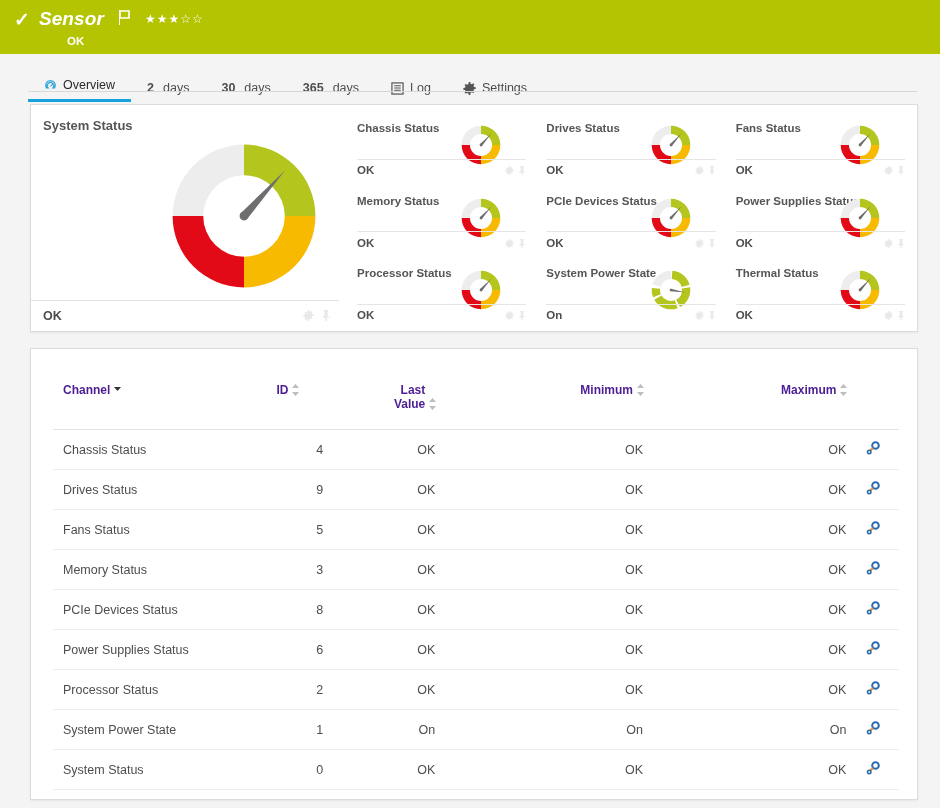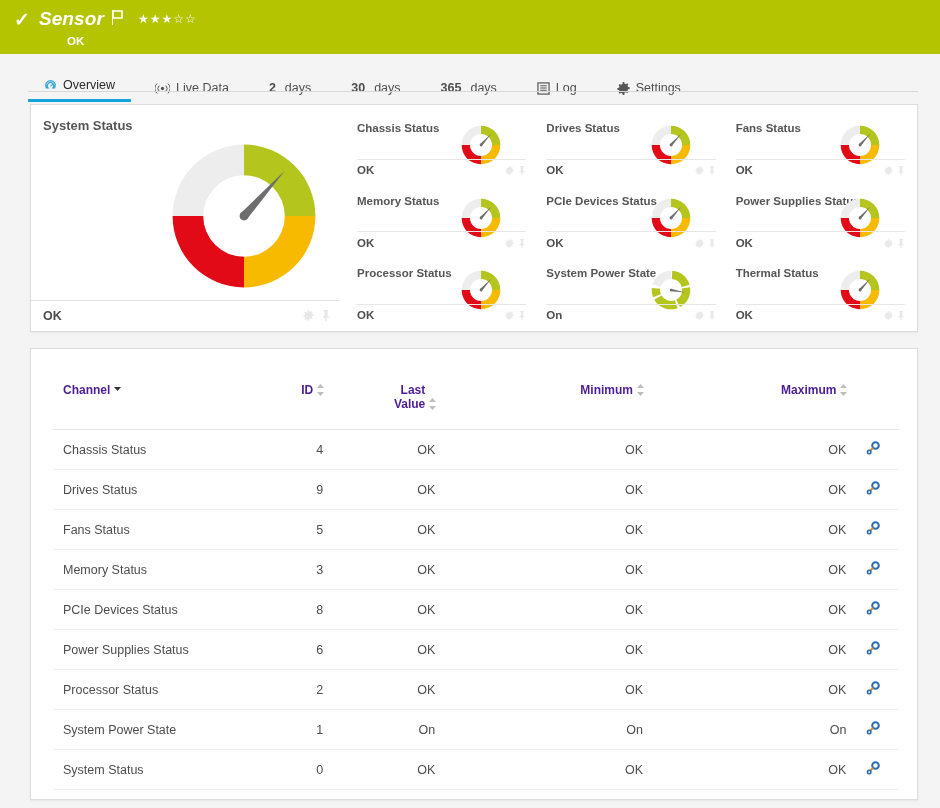--- a/index.html
+++ b/index.html
@@ -17,37 +17,37 @@
     position: absolute; left: 0; top: 0;
     width: 940px; height: 54px;
     background: #b4c400;
     color: #ffffff;
     padding: 6px 0 0 14px;
   }
   .header-line1 { display: flex; align-items: center; height: 26px; }
   .check-icon { font-size: 19px; font-weight: bold; line-height: 1; margin-right: 9px; }
   .sensor-word {
     font-style: italic; font-size: 19px; font-weight: bold;
-    letter-spacing: 0.1px; 
+    letter-spacing: 0.1px; margin-right: 7px;
   }
   .sensor-name { font-size: 19px; font-weight: bold; }
   .flag-icon { margin-left: 7px; display: inline-block; line-height: 1; }
   .stars { margin-left: 14px; font-size: 12px; letter-spacing: 1px; line-height: 1; }
   .header-status {
     font-size: 11.5px; font-weight: bold; margin-left: 53px; margin-top: 3px;
   }
 
   
   .tabbar {
     position: absolute; left: 0; top: 54px; width: 940px; height: 38px;
     background: #f4f4f4;
   }
   .tabs {
     display: flex; align-items: flex-end; height: 48px;
-    padding-left: 28px; gap: 8px;
+    padding-left: 28px; gap: 0px;
   }
   .tab {
     display: flex; align-items: center; gap: 6px;
     font-size: 12.5px; color: #4d4d4d;
     padding: 0 16px 7px 16px; height: 100%;
     align-items: flex-end; cursor: pointer;
     white-space: nowrap;
   }
   .tab .tab-ico { display:inline-flex; align-items:center; color:#2fa4d8; }
   .tab.active { border-bottom: 3px solid #14a3dc; color: #2b2b2b; }
@@ -103,21 +103,21 @@
   .sg-tools { display: flex; gap: 4px; opacity: .45; }
 
   
   .tbl { position: absolute; left: 22px; top: 28px; width: 846px; border-collapse: collapse; }
   .tbl th {
     font-size: 12px; color: #4c1d95; font-weight: bold;
     padding: 6px 0 18px 0; vertical-align: top; text-align: right;
     border-bottom: 1px solid #e4e4e4;
   }
   .tbl th.c-channel { text-align: left; width: 210px; padding-left: 10px; }
-  .tbl th.c-id { width: 78px; padding-right: 2px; }
+  .tbl th.c-id { width: 78px; padding-right: 2px; text-align: center; }
   .tbl th.c-last { width: 120px; padding-right: 4px; }
   .tbl th.c-min { width: 220px; padding-right: 4px; }
   .tbl th.c-max { width: 215px; padding-right: 4px; }
   .tbl th.c-act { width: 50px; }
   .th-wrap { display: inline-flex; align-items: flex-start; gap: 3px; }
   .th-2line { display:inline-block; }
   .sort-tri { display:inline-block; width:7px; }
   .sort-tri svg { display:block; }
   .tbl td {
     font-size: 12.5px; color: #4d4d4d;
@@ -153,29 +153,20 @@
 <div class="tabbar">
   <div class="tabs" id="tabs-container">
       <div class="tab active">
         <span class="tab-ico">
           <svg width="13" height="13" viewBox="0 0 16 16">
             <path d="M8 2a6 6 0 015.2 9H11a4 4 0 10-6 0H2.8A6 6 0 018 2z" fill="none" stroke="#2fa4d8" stroke-width="1.5"></path>
             <path d="M8 9l3-3" stroke="#2fa4d8" stroke-width="1.3" fill="none"></path>
           </svg>
         </span>
         <span>Overview</span>
-      </div>
-      <div class="tab">
-        <span class="tab-ico">
-          <svg width="15" height="13" viewBox="0 0 18 14">
-            <circle cx="9" cy="7" r="2" fill="#555"></circle>
-            <path d="M5 3.5a5 5 0 000 7M13 3.5a5 5 0 010 7M2.5 1a8 8 0 000 12M15.5 1a8 8 0 010 12" fill="none" stroke="#555" stroke-width="1.2"></path>
-          </svg>
-        </span>
-        <span>Live Data</span>
       </div>
       <div class="tab">
         <span class="bold-num">2</span>
         <span>days</span>
       </div>
       <div class="tab">
         <span class="bold-num">30</span>
         <span>days</span>
       </div>
       <div class="tab">

